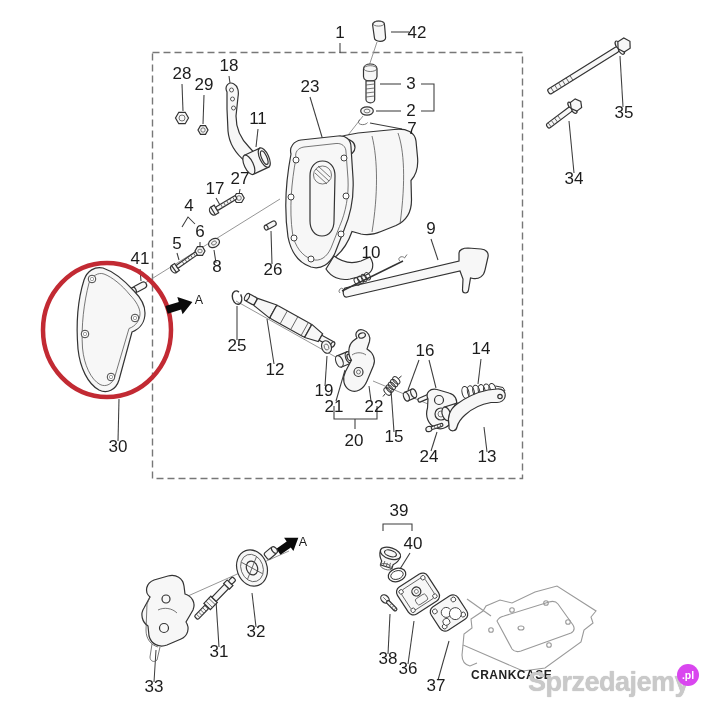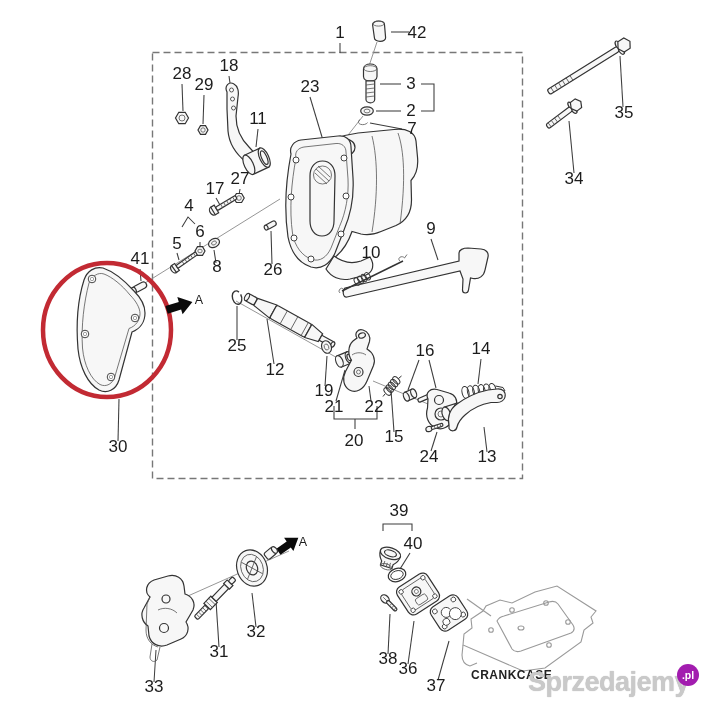--- a/index.html
+++ b/index.html
@@ -516,14 +516,14 @@
     <text x="408" y="674">36</text>
     <text x="436" y="691">37</text>
     <text class="small" x="199" y="304">A</text>
     <text class="small" x="303" y="546">A</text>
   </g>
   <text class="cc" x="471" y="679" text-anchor="start">CRANKCASE</text>
 </svg>
 
 
 <div class="wm">Sprzedajemy</div>
-<div class="wm-badge" style="background: #a21caf;">.pl</div>
+<div class="wm-badge" style="background: #d946ef;">.pl</div>
 </div>
 
 </body></html>

